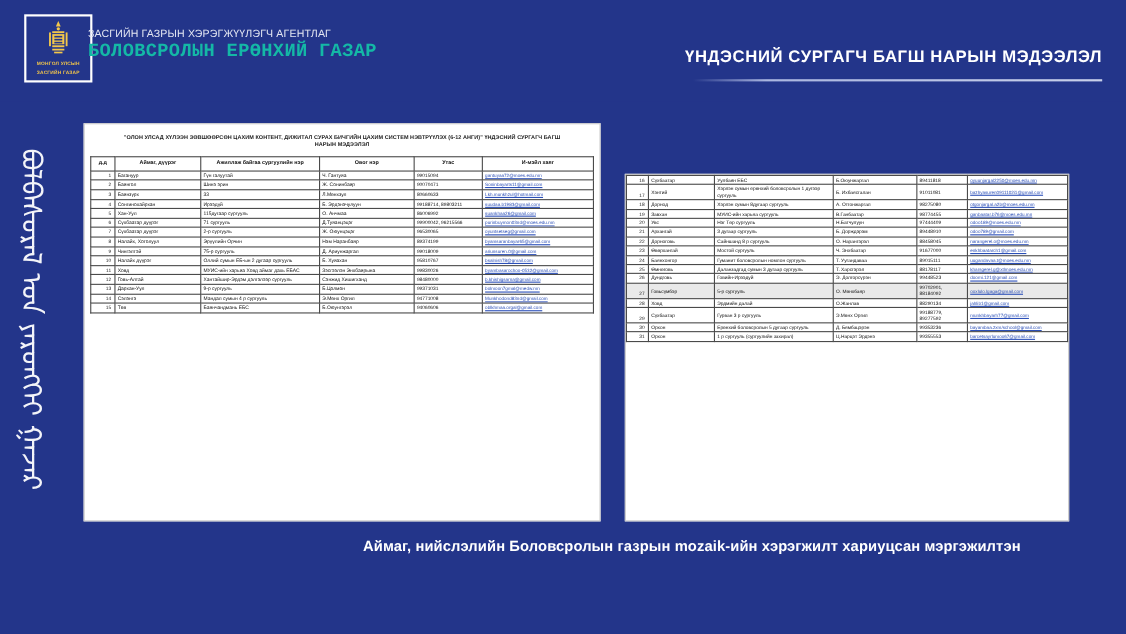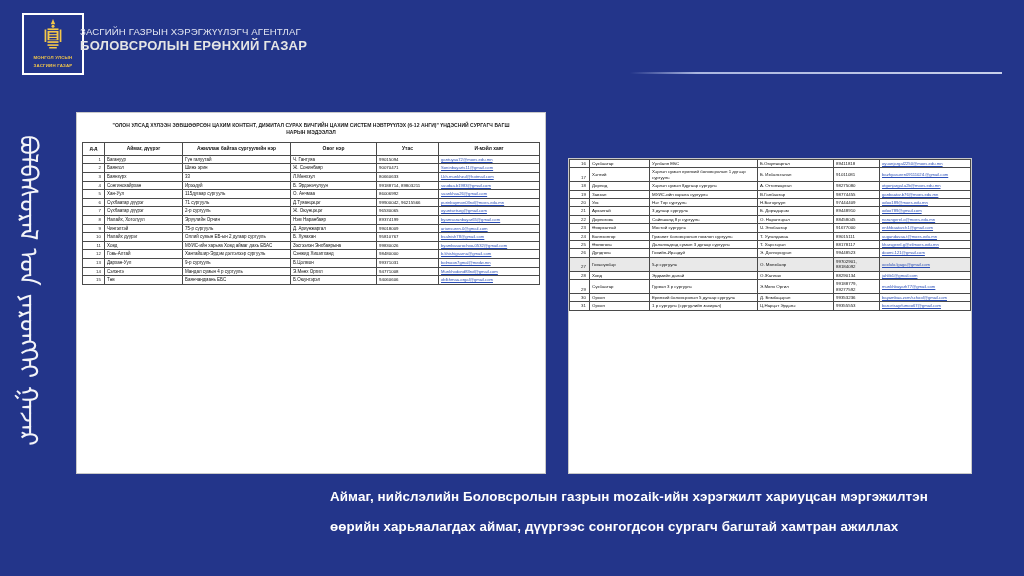--- a/index.html
+++ b/index.html
@@ -37,22 +37,22 @@
   }
   .org-block {
     position: absolute; left: 80px; top: 26px;
     color: #ffffff;
   }
   .org-line1 {
     font-size: 9.6px; font-weight: 400; letter-spacing: .15px;
     color: #e3e6f2; white-space: nowrap;
   }
   .org-line2 {
-    font-size: 13px; font-weight: bold; letter-spacing: .3px;
-    color: #e5e5e5; white-space: nowrap; margin-top: 1px;
+    font-size: 17px; font-weight: bold; letter-spacing: .3px;
+    color: #14b8a6; white-space: nowrap; margin-top: 1px; font-family: Liberation Mono, monospace;
   }
   .slide-title {
     position: absolute; right: 22px; top: 43px;
     color: #ffffff; font-size: 15.2px; font-weight: bold;
     letter-spacing: .55px; white-space: nowrap;
   }
   .title-rule {
     position: absolute; left: 630px; top: 72px;
     width: 372px; height: 2px;
     background: linear-gradient(to right, rgba(160,175,225,0), #aab6e0 18%, #c8d0ea);
@@ -171,20 +171,21 @@
     </span>
     <div class="logo-text">МОНГОЛ УЛСЫН</div>
     <div class="logo-text">ЗАСГИЙН ГАЗАР</div>
   </div>
 
   <div class="org-block">
     <div class="org-line1">ЗАСГИЙН ГАЗРЫН ХЭРЭГЖҮҮЛЭГЧ АГЕНТЛАГ</div>
     <div class="org-line2">БОЛОВСРОЛЫН ЕРӨНХИЙ ГАЗАР</div>
   </div>
 
+  <div class="slide-title">ҮНДЭСНИЙ СУРГАГЧ БАГШ НАРЫН МЭДЭЭЛЭЛ</div>
   <div class="title-rule"></div>
 </div>
 
 <div class="vert-script">ᠪᠣᠯᠪᠠᠰᠤᠷᠠᠯ ᠤᠨ ᠶᠡᠷᠦᠩᠬᠡᠢ ᠭᠠᠵᠠᠷ</div>
 
 <div class="panel panel-left">
   <div class="tbl-caption">"ОЛОН УЛСАД ХҮЛЭЭН ЗӨВШӨӨРСӨН ЦАХИМ КОНТЕНТ, ДИЖИТАЛ СУРАХ БИЧГИЙН ЦАХИМ СИСТЕМ НЭВТРҮҮЛЭХ (6-12 АНГИ)" ҮНДЭСНИЙ СУРГАГЧ БАГШ НАРЫН МЭДЭЭЛЭЛ</div>
   <table>
     <colgroup>
       <col class="cw-l1">
@@ -467,14 +468,13 @@
           <td>Ц.Нарцэт Эрдэнэ</td>
           <td class="phone">99355553</td>
           <td class="email"><span class="mailish">barcetsayrlumoo67@gmail.com</span></td>
         </tr>
       </tbody>
   </table>
 </div>
 
 <div class="bottom-cap">
   <div>Аймаг, нийслэлийн Боловсролын газрын mozaik-ийн хэрэгжилт хариуцсан мэргэжилтэн</div>
-  <div>өөрийн харьяалагдах аймаг, дүүргээс сонгогдсон сургагч багштай хамтран ажиллах</div>
 </div>
 
 </body></html>

